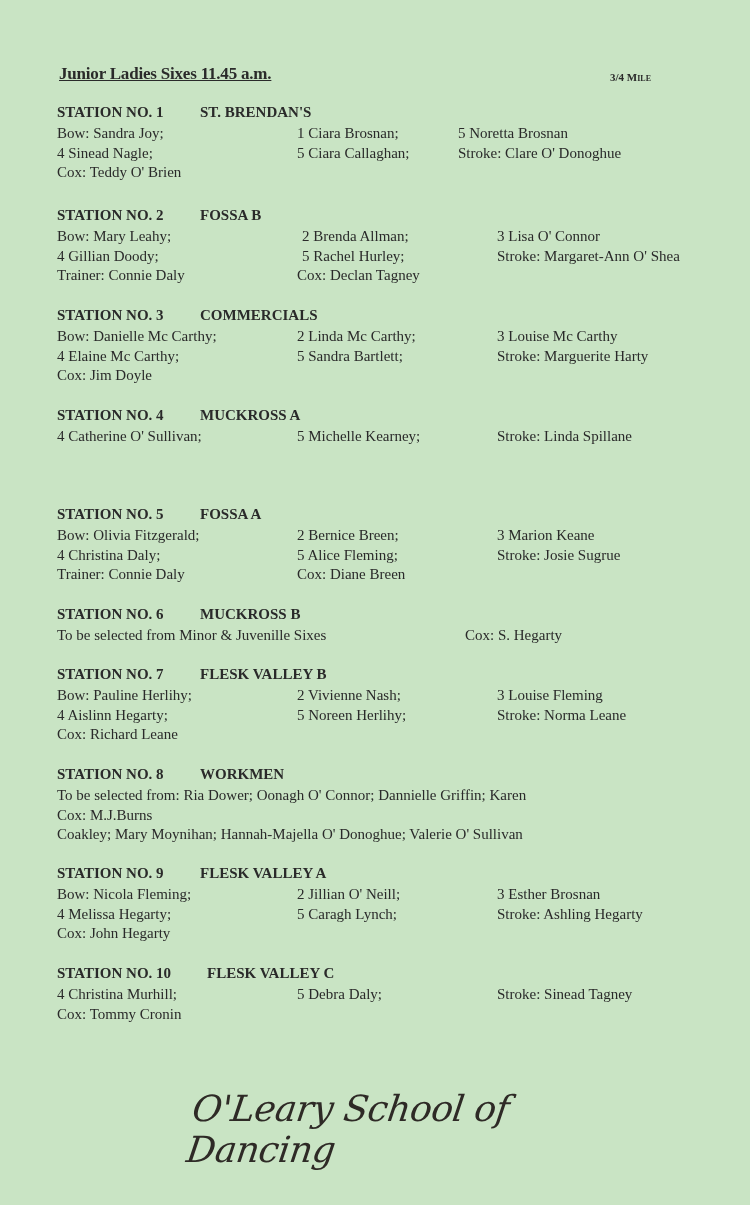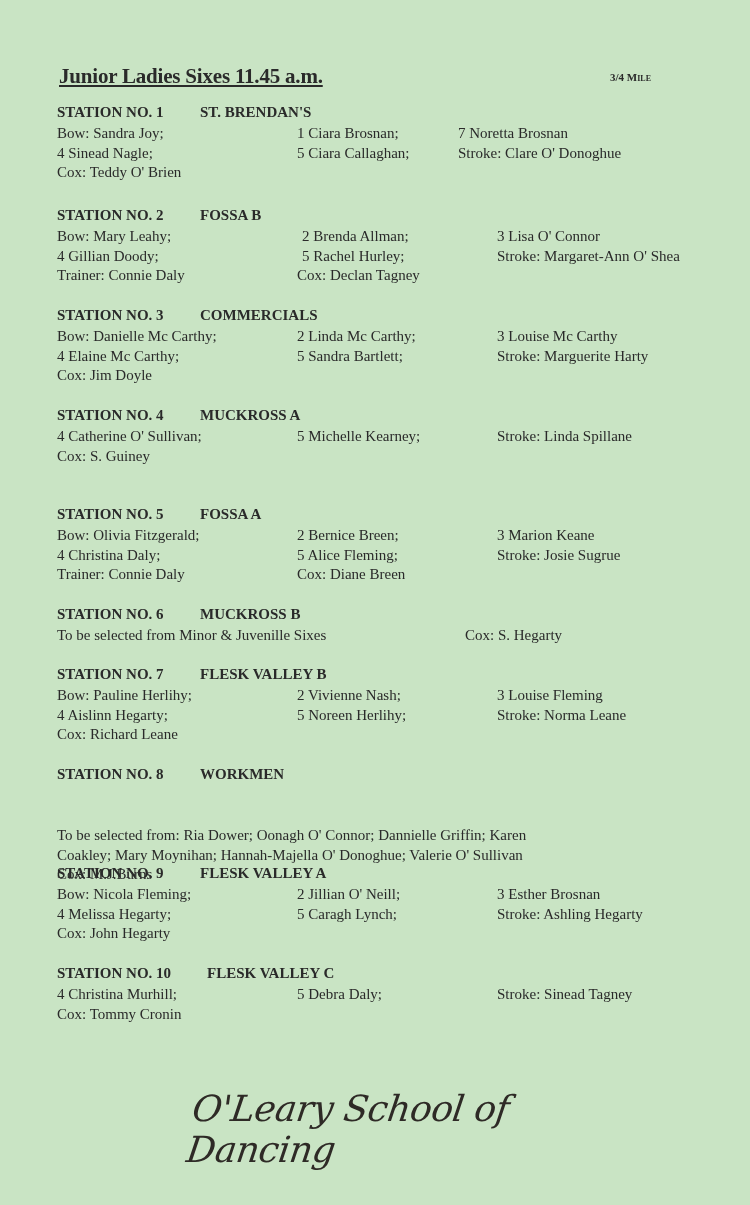--- a/index.html
+++ b/index.html
@@ -7,55 +7,55 @@
     width: 750px; height: 1205px;
     background: #c9e4c4;
     font-family: "Liberation Serif", "DejaVu Serif", serif;
     color: #2a2a2a;
     position: relative;
     overflow: hidden;
   }
   .page { position: absolute; left: 0; top: 0; width: 750px; height: 1205px; }
   .title {
     position: absolute; left: 59px; top: 64px;
-    font-size: 21px; font-weight: bold; text-decoration: underline;
+    font-size: 17px; font-weight: bold; text-decoration: underline;
     letter-spacing: -0.2px;
   }
   .distance {
     position: absolute; left: 594px; top: 71px;
     font-size: 11px; font-weight: bold; font-variant: small-caps; margin-left: 16px;
   }
   .station { position: absolute; left: 57px; width: 680px; font-size: 15px; line-height: 19.5px; }
   .station .head { font-weight: bold; font-size: 15px; height: 21px; }
   .station .head .no { display: inline-block; width: 143px; }
   .row { position: relative; height: 19.5px; white-space: nowrap; text-align: right; }
   .c1 { position: absolute; left: 0; }
   .c2 { position: absolute; left: 240px; }
   .c3 { position: absolute; left: 440px; }
-  .full { position: absolute; left: 0; margin-top: 40px; }
+  .full { position: absolute; left: 0; }
   .footer {
     position: absolute; left: 190px; top: 1088px; width: 400px;
     font-family: "DejaVu Serif", serif; font-style: italic;
     font-size: 36px; color: #2e2a26; letter-spacing: -0.5px;
     transform: skewX(-8deg);
   }
 </style>
 </head>
 <body>
 
 <div class="page">
   <div class="title">Junior Ladies Sixes 11.45 a.m.</div>
   <div class="distance">3/4 Mile</div>
 
   <div class="station" style="top:103px">
     <div class="head"><span class="no">STATION NO. 1</span><span>ST. BRENDAN'S</span></div>
     <div class="row">
         <span class="c1">Bow: Sandra Joy;</span>
         <span class="c2">1 Ciara Brosnan;</span>
-        <span class="c3" style="left:401px">7 Noretta Brosnan</span>
+        <span class="c3" style="left:401px">5 Noretta Brosnan</span>
       </div>
     <div class="row">
         <span class="c1">4 Sinead Nagle;</span>
         <span class="c2">5 Ciara Callaghan;</span>
         <span class="c3" style="left:401px">Stroke: Clare O' Donoghue</span>
       </div>
     <div class="row">
         <span class="c1">Cox: Teddy O' Brien</span>
       </div>
   </div>
@@ -95,23 +95,20 @@
       </div>
   </div>
 
   <div class="station" style="top:406px">
     <div class="head"><span class="no">STATION NO. 4</span><span>MUCKROSS A</span></div>
     <div class="row">
         <span class="c1">4 Catherine O' Sullivan;</span>
         <span class="c2">5 Michelle Kearney;</span>
         <span class="c3">Stroke: Linda Spillane</span>
       </div>
-    <div class="row">
-        <span class="c1">Cox: S. Guiney</span>
-      </div>
   </div>
 
   <div class="station" style="top:505px">
     <div class="head"><span class="no">STATION NO. 5</span><span>FOSSA A</span></div>
     <div class="row">
         <span class="c1">Bow: Olivia Fitzgerald;</span>
         <span class="c2">2 Bernice Breen;</span>
         <span class="c3">3 Marion Keane</span>
       </div>
     <div class="row">
@@ -149,24 +146,24 @@
         <span class="c1">Cox: Richard Leane</span>
       </div>
   </div>
 
   <div class="station" style="top:765px">
     <div class="head"><span class="no">STATION NO. 8</span><span>WORKMEN</span></div>
     <div class="row">
         <span class="full">To be selected from: Ria Dower; Oonagh O' Connor; Dannielle Griffin; Karen</span>
       </div>
     <div class="row">
-        <span class="full">Coakley; Mary Moynihan; Hannah-Majella O' Donoghue; Valerie O' Sullivan</span>
+        <span class="full">Cox: M.J.Burns</span>
       </div>
     <div class="row">
-        <span class="full">Cox: M.J.Burns</span>
+        <span class="full">Coakley; Mary Moynihan; Hannah-Majella O' Donoghue; Valerie O' Sullivan</span>
       </div>
   </div>
 
   <div class="station" style="top:864px">
     <div class="head"><span class="no">STATION NO. 9</span><span>FLESK VALLEY A</span></div>
     <div class="row">
         <span class="c1">Bow: Nicola Fleming;</span>
         <span class="c2">2 Jillian O' Neill;</span>
         <span class="c3">3 Esther Brosnan</span>
       </div>

